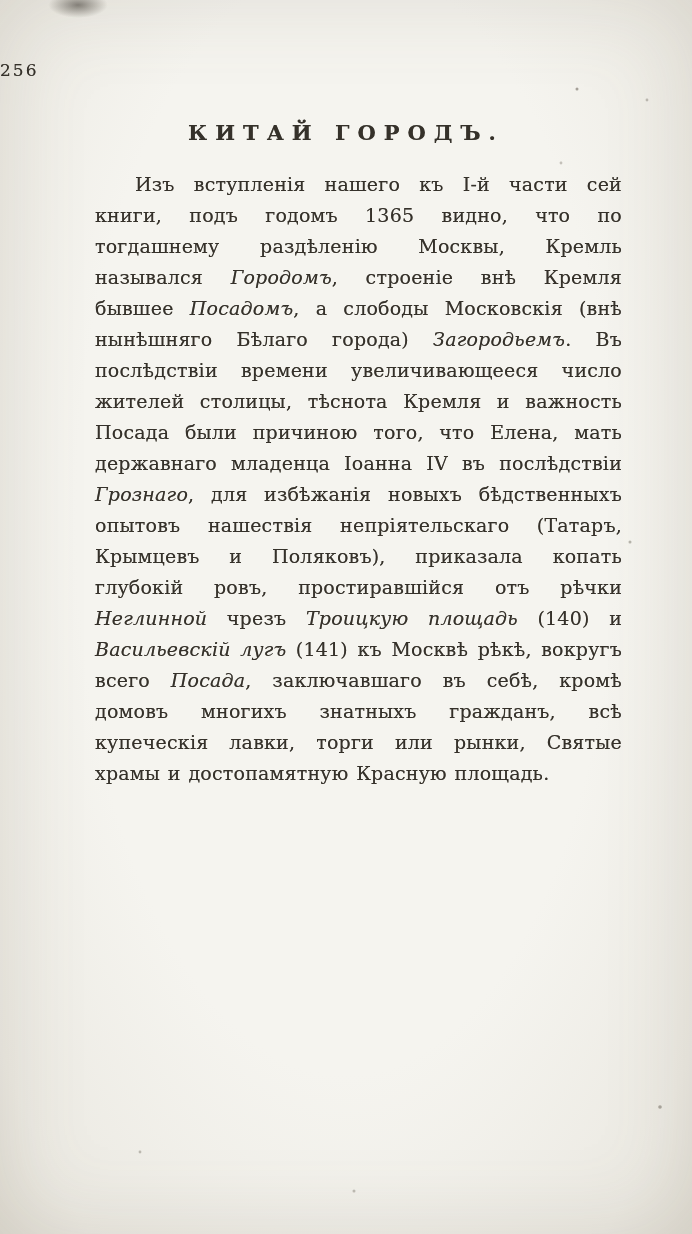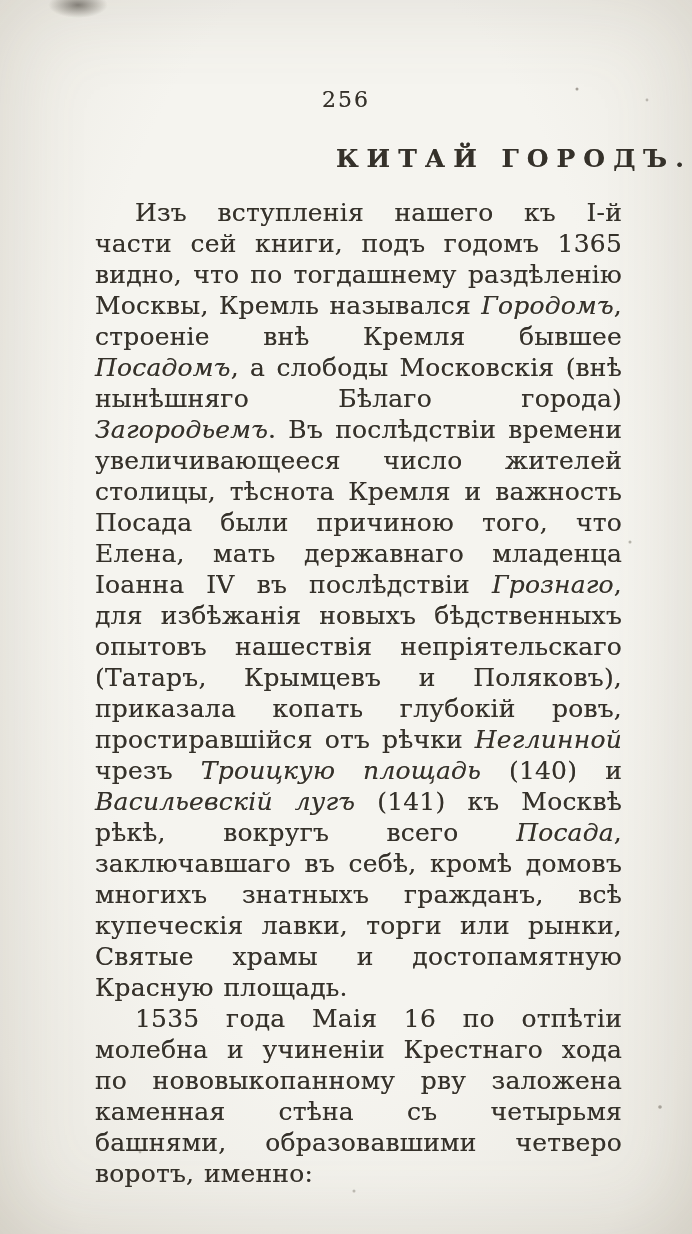--- a/index.html
+++ b/index.html
@@ -13,38 +13,37 @@
   .page {
     position: relative;
     width: 692px;
     height: 1234px;
     background:
       radial-gradient(ellipse at 50% 42%, #f5f4ef 55%, #eceae3 88%, #e4e1d8 100%);
     box-shadow: inset 0 0 90px rgba(110, 100, 80, 0.16);
     color: #35312a;
   }
   .page-number {
-    padding-top: 87px;
-    text-align: center;
-    font-size: 22px;
+    padding-top: 60px;
+    font-size: 17px;
     letter-spacing: 2px;
     text-shadow: 0 0 0.5px rgba(40,35,28,0.55);
   }
   .title {
-    margin: 32px 0 0 0;
-    text-align: right;
-    font-size: 25px;
+    margin: 40px 0 0 0;
+    text-align: center;
+    font-size: 21px;
     font-weight: 700;
     letter-spacing: 8px;
     text-shadow: 0 0 0.5px rgba(40,35,28,0.5);
   }
   .body-text {
     margin: 24px auto 0 95px;
     width: 527px;
-    font-size: 25px;
+    font-size: 19px;
     line-height: 31px;
     text-align: justify;
     letter-spacing: 0.2px;
     word-spacing: 1.5px;
     text-shadow: 0 0 0.5px rgba(45,40,32,0.55);
   }
   .body-text p {
     margin: 0;
     text-indent: 40px;
   }
@@ -82,15 +81,14 @@
 <div class="page">
   <div class="corner-smudge"></div>
   <div class="specks"></div>
 
   <div class="page-number">256</div>
 
   <h1 class="title">КИТАЙ ГОРОДЪ.</h1>
 
   <div class="body-text" id="paragraphs">
       <p><span>Изъ вступленія нашего къ I-й части сей книги, подъ годомъ 1365 видно, что по тогдашнему раздѣленію Москвы, Кремль назывался </span><span class="italic">Городомъ</span><span>, строеніе внѣ Кремля бывшее </span><span class="italic">Посадомъ</span><span>, а слободы Московскія (внѣ нынѣшняго Бѣлаго города) </span><span class="italic">Загородьемъ</span><span>. Въ послѣдствіи времени увеличивающееся число жителей столицы, тѣснота Кремля и важность Посада были причиною того, что Елена, мать державнаго младенца Іоанна IV въ послѣдствіи </span><span class="italic">Грознаго</span><span>, для избѣжанія новыхъ бѣдственныхъ опытовъ нашествія непріятельскаго (Татаръ, Крымцевъ и Поляковъ), приказала копать глубокій ровъ, простиравшійся отъ рѣчки </span><span class="italic">Неглинной</span><span> чрезъ </span><span class="italic">Троицкую площадь</span><span> (140) и </span><span class="italic">Васильевскій лугъ</span><span> (141) къ Москвѣ рѣкѣ, вокругъ всего </span><span class="italic">Посада</span><span>, заключавшаго въ себѣ, кромѣ домовъ многихъ знатныхъ гражданъ, всѣ купеческія лавки, торги или рынки, Святые храмы и достопамятную Красную площадь.</span></p>
-      <p><span>1535 года Маія 16 по отпѣтіи молебна и учиненіи Крестнаго хода по нововыкопанному рву заложена каменная стѣна съ четырьмя башнями, образовавшими четверо воротъ, именно:</span></p>
     </div>
 </div>
 
 </body></html>

